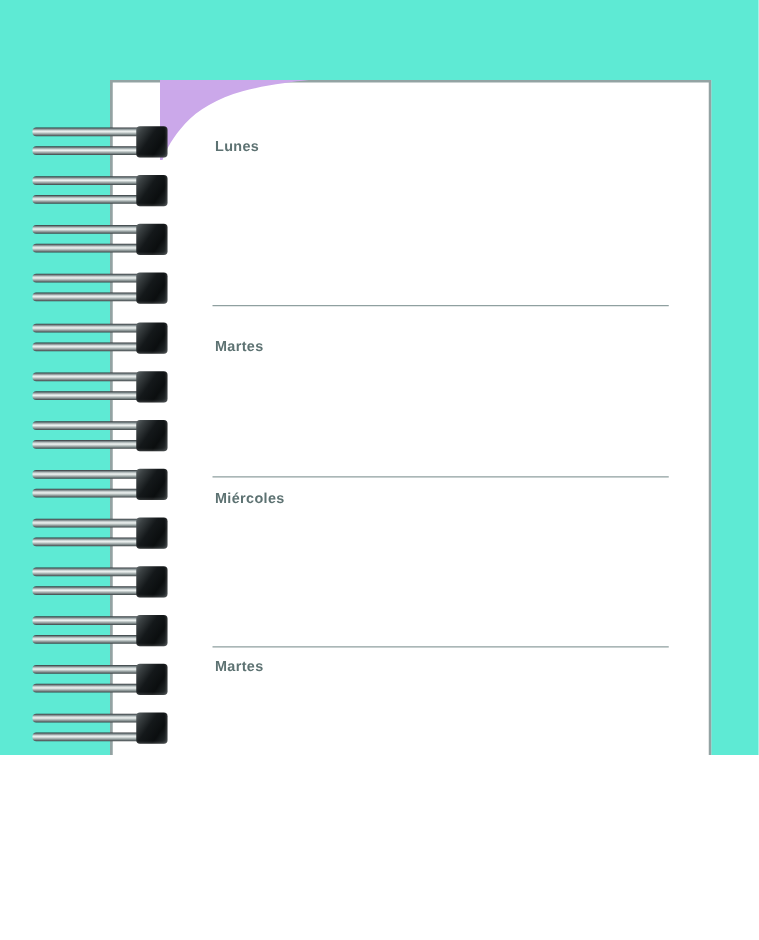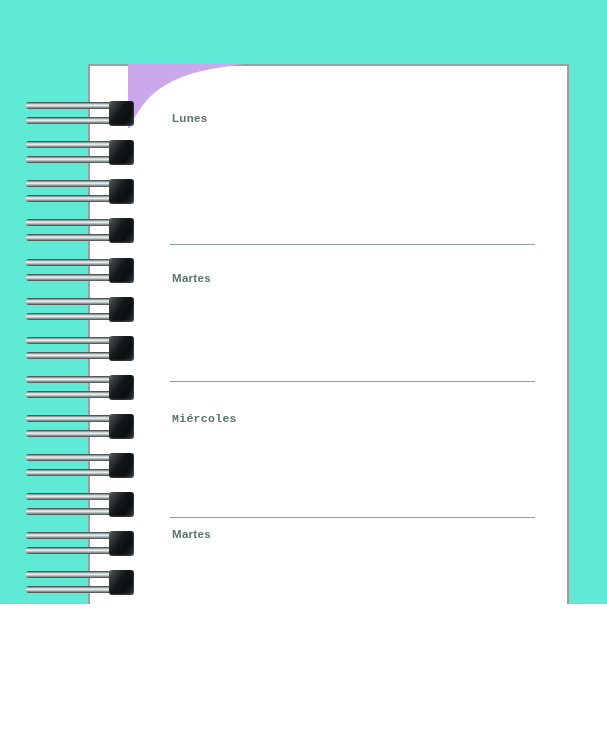--- a/index.html
+++ b/index.html
@@ -135,21 +135,21 @@
       <div class="day-label" style="top:112px;">Lunes</div>
     </div>
 
     <div class="day-entry">
       <div class="day-divider" style="top:244px;"></div>
       <div class="day-label" style="top:272px;">Martes</div>
     </div>
 
     <div class="day-entry">
       <div class="day-divider" style="top:381px;"></div>
-      <div class="day-label" style="top:412px;font-family:Liberation Mono, monospace;">Miércoles</div>
+      <div class="day-label" style="top:393px;">Miércoles</div>
     </div>
 
     <div class="day-entry">
       <div class="day-divider" style="top:517px;"></div>
       <div class="day-label" style="top:528px;">Martes</div>
     </div>
 
   </div>
 
   <div id="spiral-binding">

